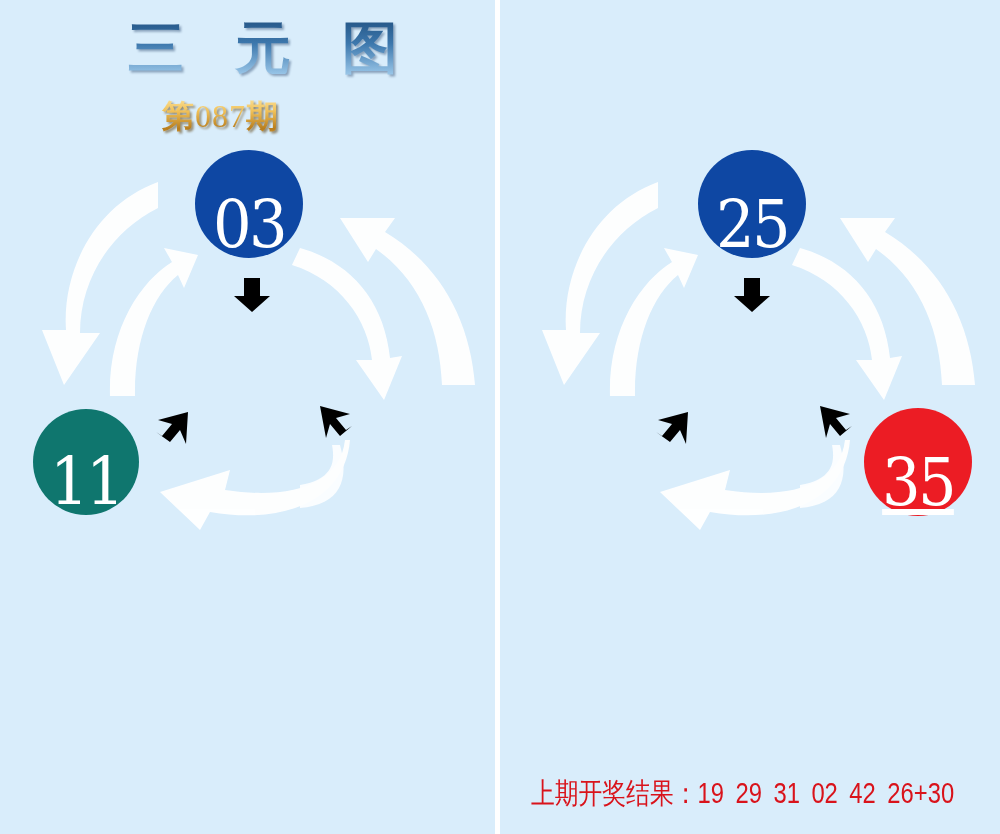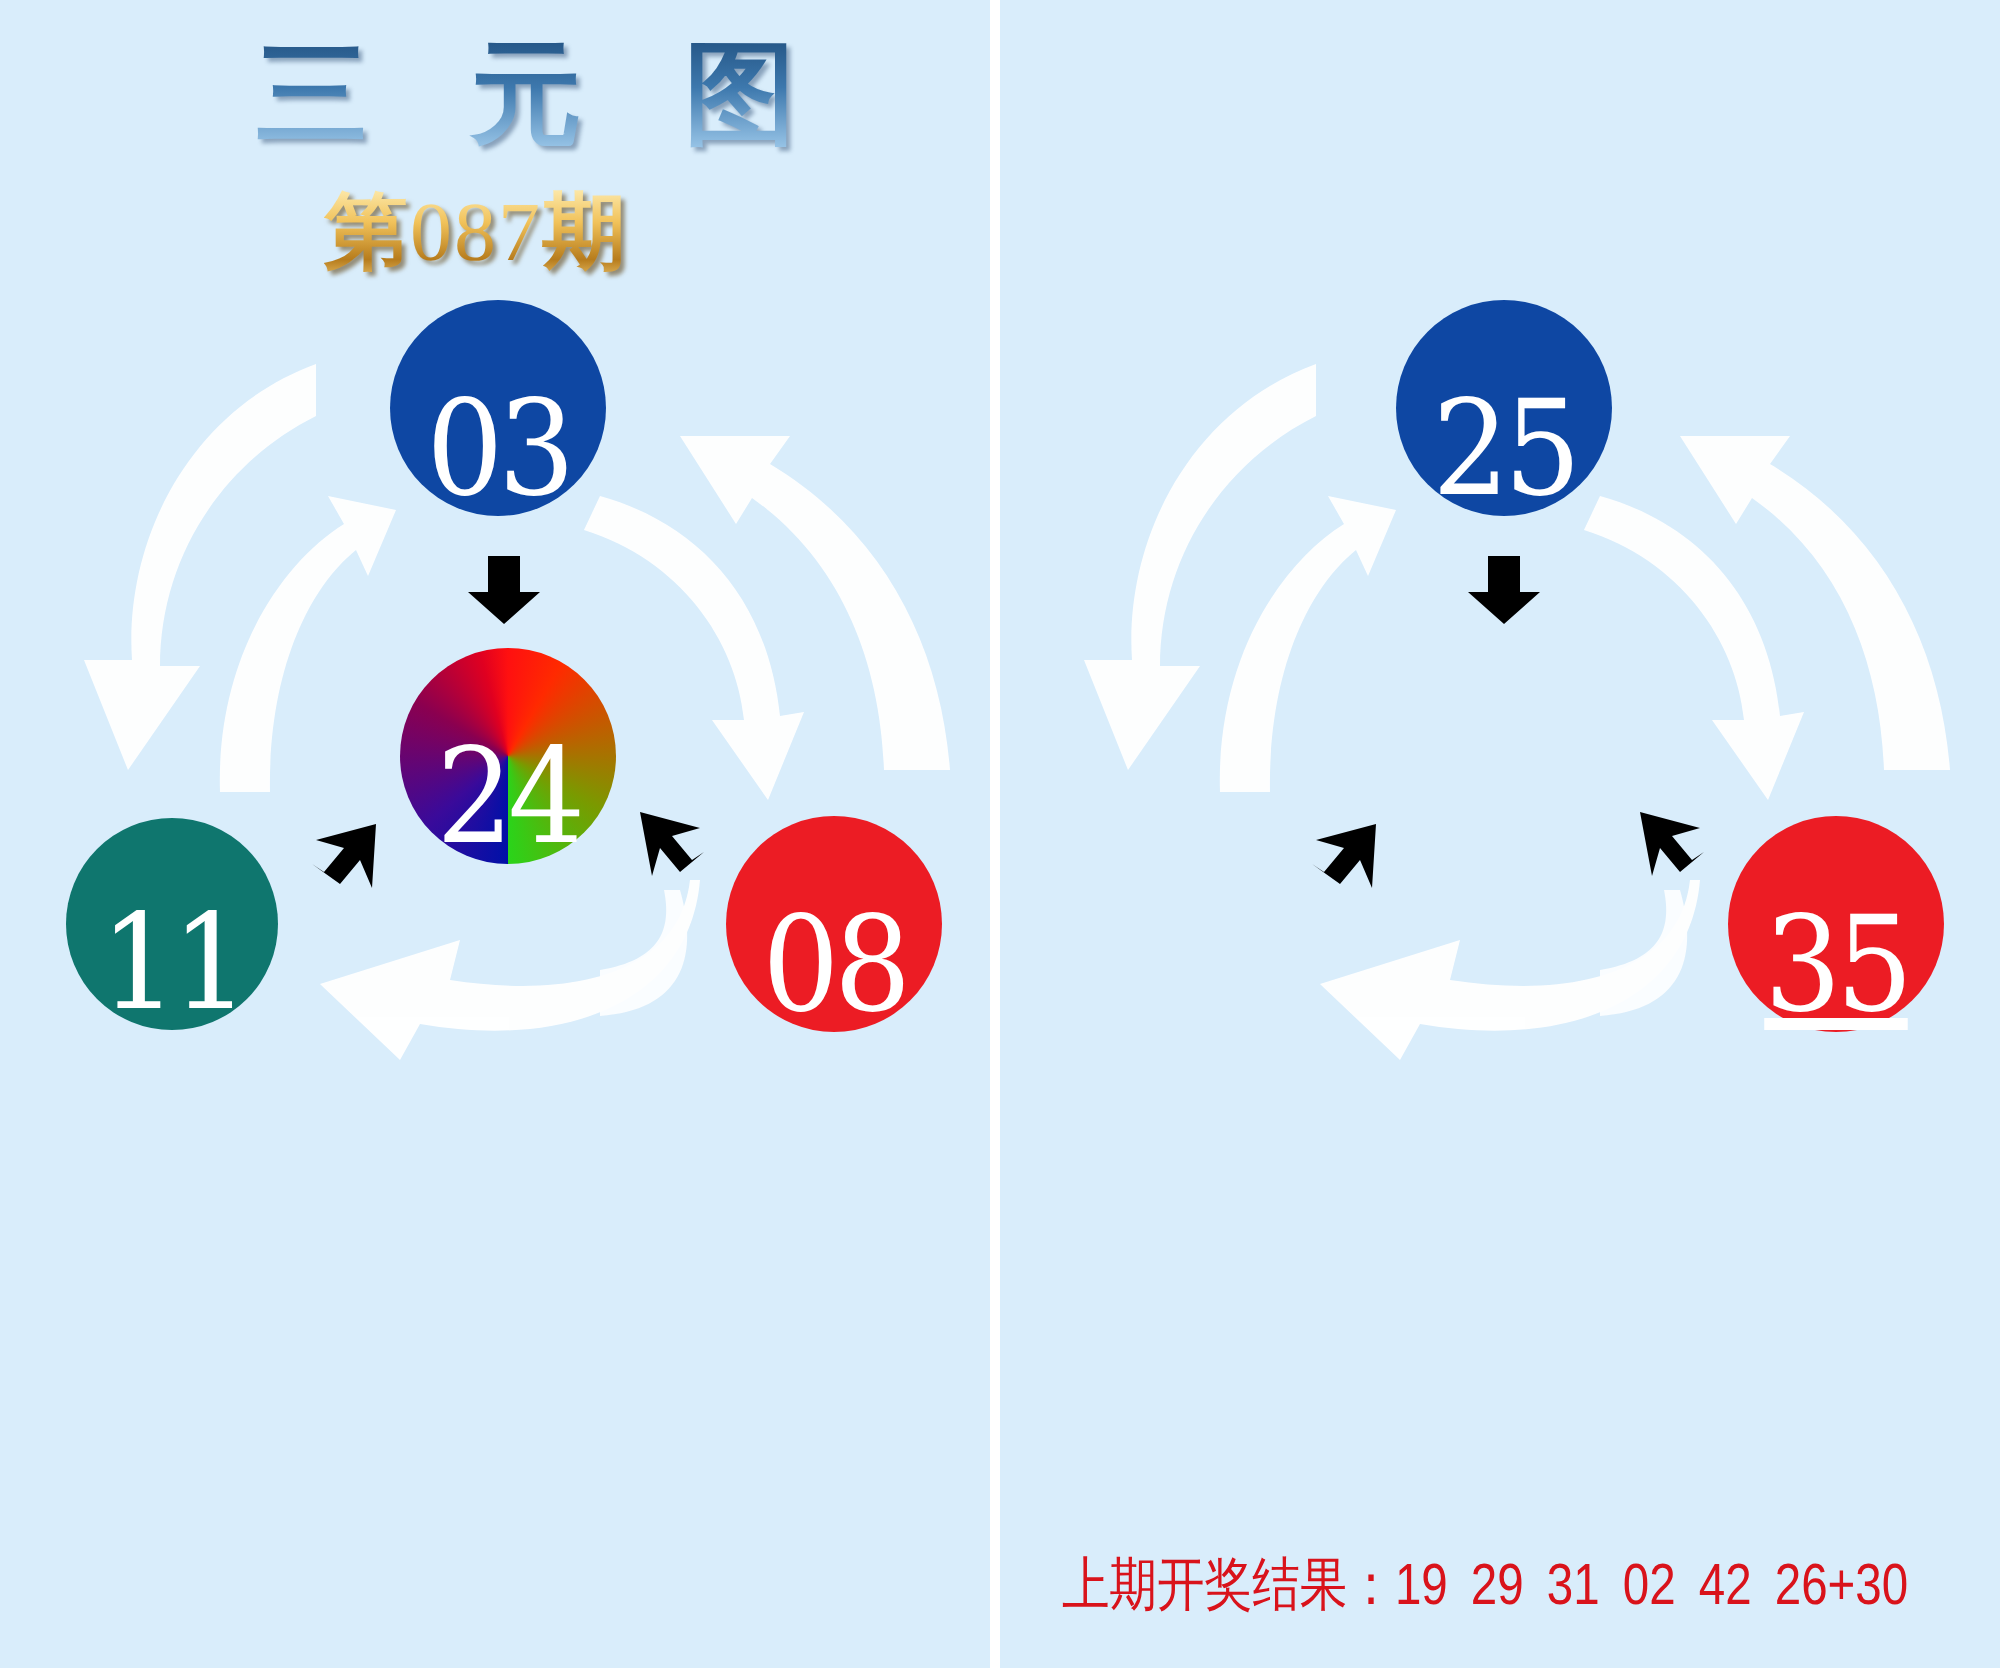--- a/index.html
+++ b/index.html
@@ -4,21 +4,21 @@
 <style>
   html,body{margin:0;padding:0;}
   body{width:1000px;height:834px;position:relative;overflow:hidden;background:#d9edfb;font-family:"DejaVu Serif",serif;}
   .panel{position:absolute;top:0;height:834px;}
   .panel.left{left:0;width:495px;}
   .panel.right{left:511px;width:542px;}
   .divider{position:absolute;left:495px;top:0;width:5px;height:834px;background:#ffffff;}
   .title{position:absolute;left:128px;top:14px;width:270px;display:flex;justify-content:space-between;font-family:"DejaVu Serif",serif;font-weight:bold;font-size:56px;line-height:66px;
     background:linear-gradient(180deg,#1f4e7d 0%,#3d78ad 45%,#a9d3f2 100%);-webkit-background-clip:text;background-clip:text;color:transparent;
     filter:drop-shadow(2px 2px 1px rgba(40,70,110,0.45));}
-  .issue{position:absolute;left:162px;top:90px;font-family:"DejaVu Serif",serif;font-weight:bold;font-size:42px;line-height:52px;letter-spacing:1px;
+  .issue{position:absolute;left:162px;top:90px;font-family:"DejaVu Serif",serif;font-weight:bold;font-size:32px;line-height:52px;letter-spacing:1px;
     background:linear-gradient(180deg,#fff3c0 0%,#f1c25a 40%,#b77c1c 75%,#f6d37e 100%);-webkit-background-clip:text;background-clip:text;color:transparent;
     filter:drop-shadow(2px 2px 1px rgba(90,60,10,0.55));}
   .issue .num{font-family:"Liberation Serif",serif;font-weight:normal;}
   svg.diag{position:absolute;left:0;top:0;}
   .ball{position:absolute;border-radius:50%;display:flex;align-items:flex-end;justify-content:center;color:#fff;font-family:"DejaVu Serif",serif;font-size:66px;letter-spacing:-3px;line-height:1;}
   .ball span{transform:scaleX(0.92);display:inline-block;}
   .ball.blue{background:#0e47a3;}
   .ball.green{background:#0f766e;}
   .ball.red{background:#ec1c24;}
   .ball.mix{background:
@@ -59,28 +59,22 @@
 
       <path d="M160,428 L174,438 L184,426 L190,440 L192,408 L162,416 L176,420 L166,432 Z" transform="translate(-4,4)"></path>
 
       <path d="M348,422 L336,432 L326,420 L322,434 L316,402 L346,410 L332,414 L342,426 Z" transform="translate(4,4)"></path>
     </g>
   </svg>
 
   <div class="ball blue" style="left:195px;top:150px;width:108px;height:108px;">
       <span>03</span>
     </div>
-  <div class="ball mix" style="left:200px;top:324px;width:108px;height:108px;">
-      <span>24</span>
-    </div>
   <div class="ball green" style="left:33px;top:409px;width:106px;height:106px;">
       <span>11</span>
-    </div>
-  <div class="ball red" style="left:363px;top:408px;width:108px;height:108px;">
-      <span>08</span>
     </div>
 </div>
 
 <div class="divider"></div>
 
 <div class="panel right">
   <svg class="diag" width="500" height="834" style="left:-11px;">
     <g fill="#ffffff" opacity="0.97">
       <path d="M158,182 C95,205 62,270 66,330 L42,330 L64,385 L100,333 L80,333 C80,280 110,232 158,208 Z"></path>
       <path d="M110,396 C108,330 140,282 172,262 L164,248 L198,255 L184,288 L178,275 C152,296 134,340 135,396 Z"></path>

